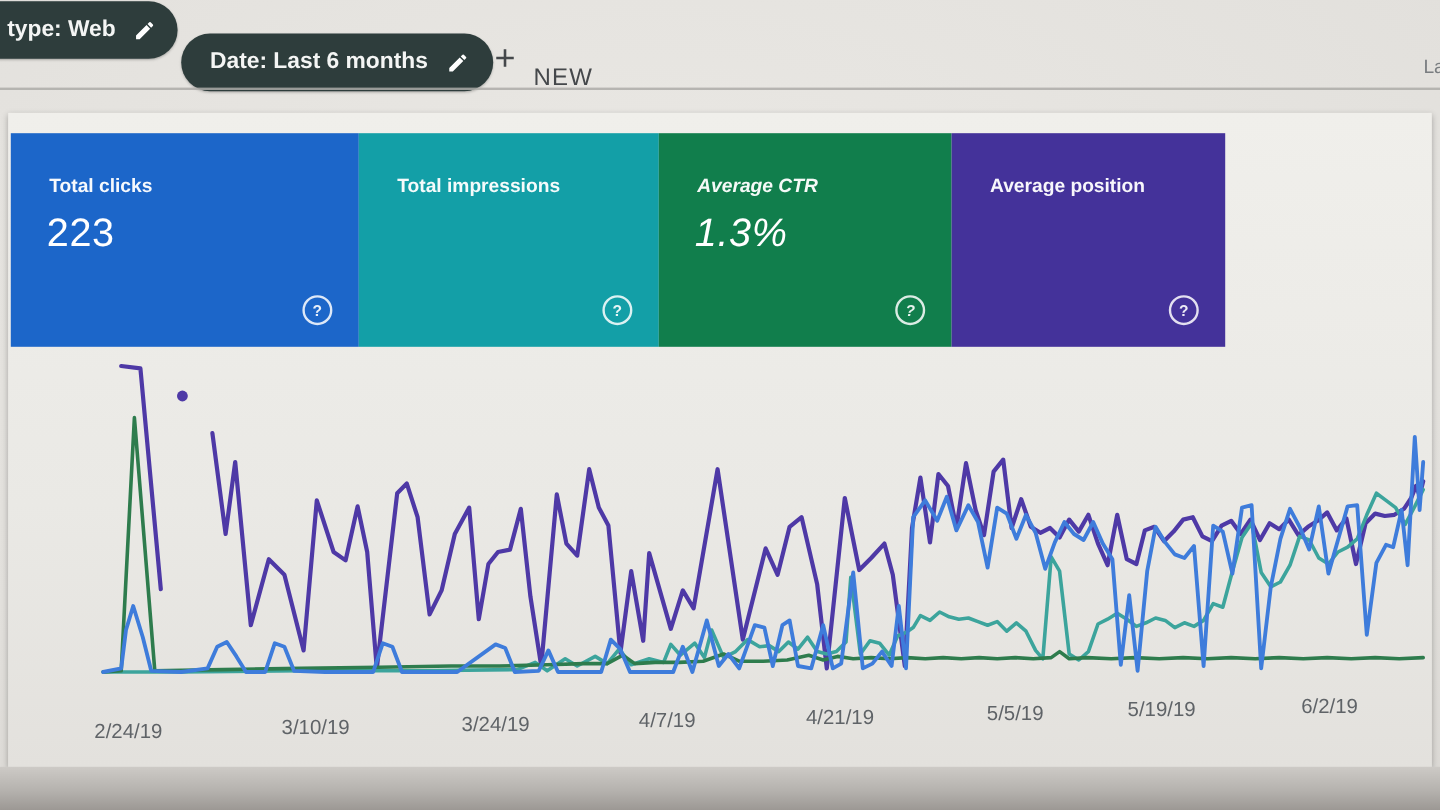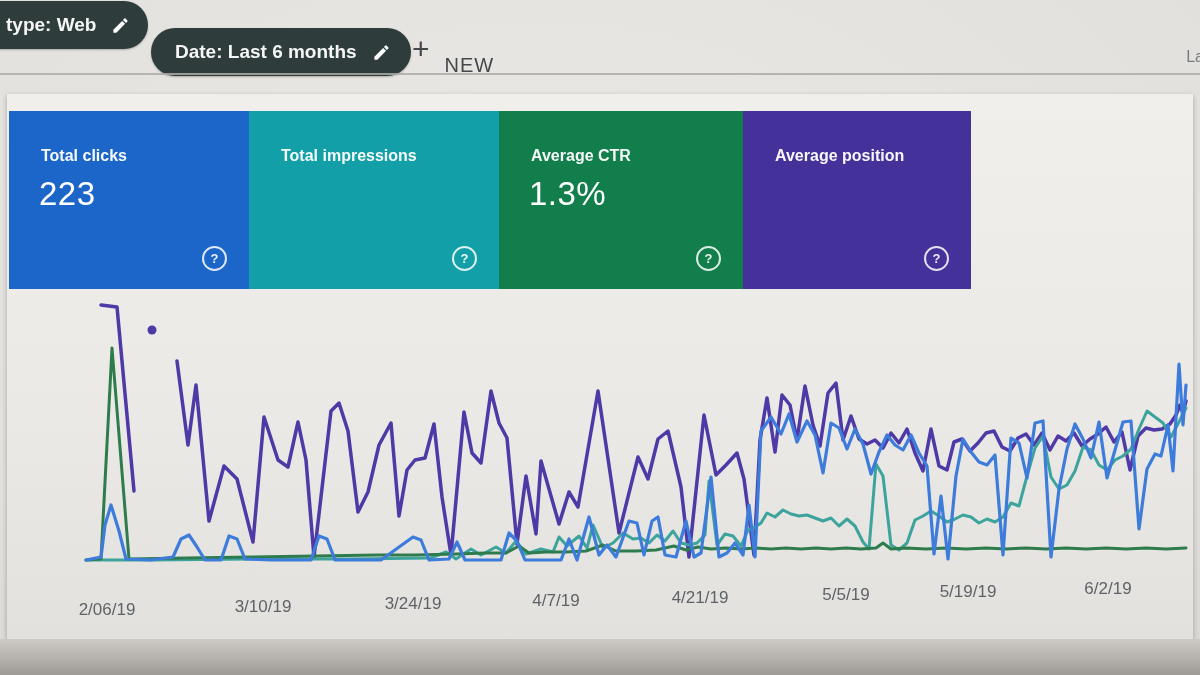--- a/index.html
+++ b/index.html
@@ -66,51 +66,51 @@
       <span class="plus">+</span>
       <span class="nlbl">NEW</span>
     </button>
     <span class="edge-text">La</span>
     <div class="divider"></div>
   </div>
 
   <div class="main-card">
 
     <div class="cards-row">
-      <div class="metric-card" style="background: rgb(25, 102, 207); width: 240px;">
+      <div class="metric-card" style="background: rgb(25, 102, 207); width: 290px;">
         <div class="mlabel">Total clicks</div>
         <div class="mvalue">223</div>
         <div class="help">?</div>
       </div>
       <div class="metric-card" style="background: rgb(13, 161, 169); width: 250px;">
         <div class="mlabel">Total impressions</div>
         <div class="help">?</div>
       </div>
-      <div class="metric-card" style="background: rgb(13, 127, 75); width: 244px;">
+      <div class="metric-card" style="background: rgb(13, 127, 75); width: 244px; font-style: italic;">
         <div class="mlabel">Average CTR</div>
         <div class="mvalue">1.3%</div>
         <div class="help">?</div>
       </div>
       <div class="metric-card" style="background: rgb(68, 49, 159); width: 228px;">
         <div class="mlabel">Average position</div>
         <div class="help">?</div>
       </div>
     </div>
 
     <div class="chart">
       <svg id="chart-svg" width="1100" height="270" viewBox="0 0 1100 270">
           <polyline points="15,0 31,2 48,186" fill="none" stroke="#4e38ab" stroke-width="3.5" stroke-linejoin="round" stroke-linecap="round"></polyline>
           <polyline points="91,56 102,140 110,80 123,216 138,161 151,174 167,237 178,112 192,155 202,162 212,117 220,155 228,252 245,106 253,98 262,126 272,207 282,187 293,140 305,118 313,211 321,165 329,155 339,153 348,119 356,192 365,250 378,107 386,148 395,158 405,86 413,118 421,133 431,239 440,171 450,229 455,156 473,219 483,187 492,202 512,86 533,228 552,152 562,174 572,134 582,126 595,182 603,252 618,110 630,170 640,160 651,148 658,174 668,250 674,135 681,93 689,147 696,90 704,100 711,135 719,81 727,120 734,141 742,88 750,78 757,135 765,111 773,134 781,139 789,135 797,143 805,128 813,138 821,124 829,148 837,166 845,124 853,161 861,165 868,137 876,134 884,146 892,138 900,128 908,126 916,142 924,146 932,133 940,129 948,140 956,128 964,145 972,131 980,136 988,128 996,141 1004,134 1012,129 1020,122 1028,137 1036,127 1044,165 1052,131 1060,123 1068,125 1076,124 1084,119 1090,110 1094,100 1097,108 1100,96" fill="none" stroke="#4e38ab" stroke-width="3.5" stroke-linejoin="round" stroke-linecap="round"></polyline>
           <circle cx="66" cy="25" r="4.5" fill="#4e38ab"></circle>
           <polyline points="0,255 65,255 165,254 265,254 345,253 360,247 370,254 385,244 395,250 410,242 420,248 430,236 440,249 455,244 467,247 473,232 481,241 493,231 501,243 507,220 517,243 527,238 537,228 547,234 555,233 563,238 571,230 579,236 587,226 595,238 603,240 611,238 619,230 623,176 631,240 639,229 647,231 655,241 662,225 669,222 675,218 681,208 689,212 697,205 705,209 713,211 721,210 729,213 737,216 745,213 753,221 761,214 769,221 777,237 783,244 790,159 797,171 805,240 813,245 821,238 829,215 837,211 845,206 853,211 861,217 869,214 877,210 885,212 893,218 901,214 909,217 917,212 925,198 933,201 941,171 949,143 957,131 965,172 973,184 981,180 989,166 997,142 1005,145 1013,160 1021,165 1029,155 1037,151 1045,144 1053,124 1061,106 1069,112 1077,118 1085,132 1093,117 1100,103" fill="none" stroke="#38a59d" stroke-width="3" stroke-linejoin="round" stroke-linecap="round"></polyline>
           <polyline points="0,255 15,254 26,43 43,254 100,253 165,252 230,251 290,250 330,250 370,249 400,248 420,248 433,241 443,248 460,247 480,247 500,246 517,240 530,246 550,246 570,245 588,241 600,245 612,242 625,244 640,243 655,244 670,243 685,244 700,243 715,244 730,243 745,244 760,243 775,244 790,243 797,238 805,244 820,243 840,244 860,243 880,244 900,243 920,244 940,243 960,244 980,243 1000,244 1020,243 1040,244 1060,243 1080,244 1100,243" fill="none" stroke="#2b7d4c" stroke-width="3" stroke-linejoin="round" stroke-linecap="round"></polyline>
           <polyline points="0,255 15,252 19,220 25,200 33,226 40,254 65,255 87,252 95,234 103,230 111,242 119,255 135,255 143,231 151,234 159,254 185,255 225,255 233,231 241,234 249,255 295,255 327,232 335,235 343,255 363,254 371,237 379,255 415,255 423,228 431,236 439,255 475,255 483,234 491,255 503,212 513,250 521,240 530,252 543,216 551,218 558,250 566,216 572,212 579,250 590,252 600,216 608,252 615,248 625,172 633,252 641,248 649,238 657,250 663,200 669,252 675,126 685,112 695,129 703,109 711,137 721,116 729,130 737,168 745,118 753,123 761,144 769,124 777,139 785,169 793,147 801,130 809,140 817,145 825,130 833,148 841,161 848,249 855,191 862,254 870,171 877,134 885,147 893,157 901,160 909,150 917,250 925,133 933,138 941,173 949,118 957,116 965,252 973,184 981,144 989,119 997,134 1005,153 1013,117 1021,173 1029,145 1037,117 1045,116 1053,224 1061,164 1069,149 1075,151 1082,120 1087,166 1093,59 1097,120 1100,80" fill="none" stroke="#3b7ce0" stroke-width="3.2" stroke-linejoin="round" stroke-linecap="round"></polyline>
         </svg>
       <div id="ticks">
-          <span class="tick" style="left: 52px; top: 506px;">2/06/19</span>
+          <span class="tick" style="left: 52px; top: 506px;">2/24/19</span>
           <span class="tick" style="left: 208px; top: 503px;">3/10/19</span>
           <span class="tick" style="left: 358px; top: 500px;">3/24/19</span>
           <span class="tick" style="left: 501px; top: 497px;">4/7/19</span>
           <span class="tick" style="left: 645px; top: 494px;">4/21/19</span>
           <span class="tick" style="left: 791px; top: 491px;">5/5/19</span>
           <span class="tick" style="left: 913px; top: 488px;">5/19/19</span>
           <span class="tick" style="left: 1053px; top: 485px;">6/2/19</span>
         </div>
     </div>
 

